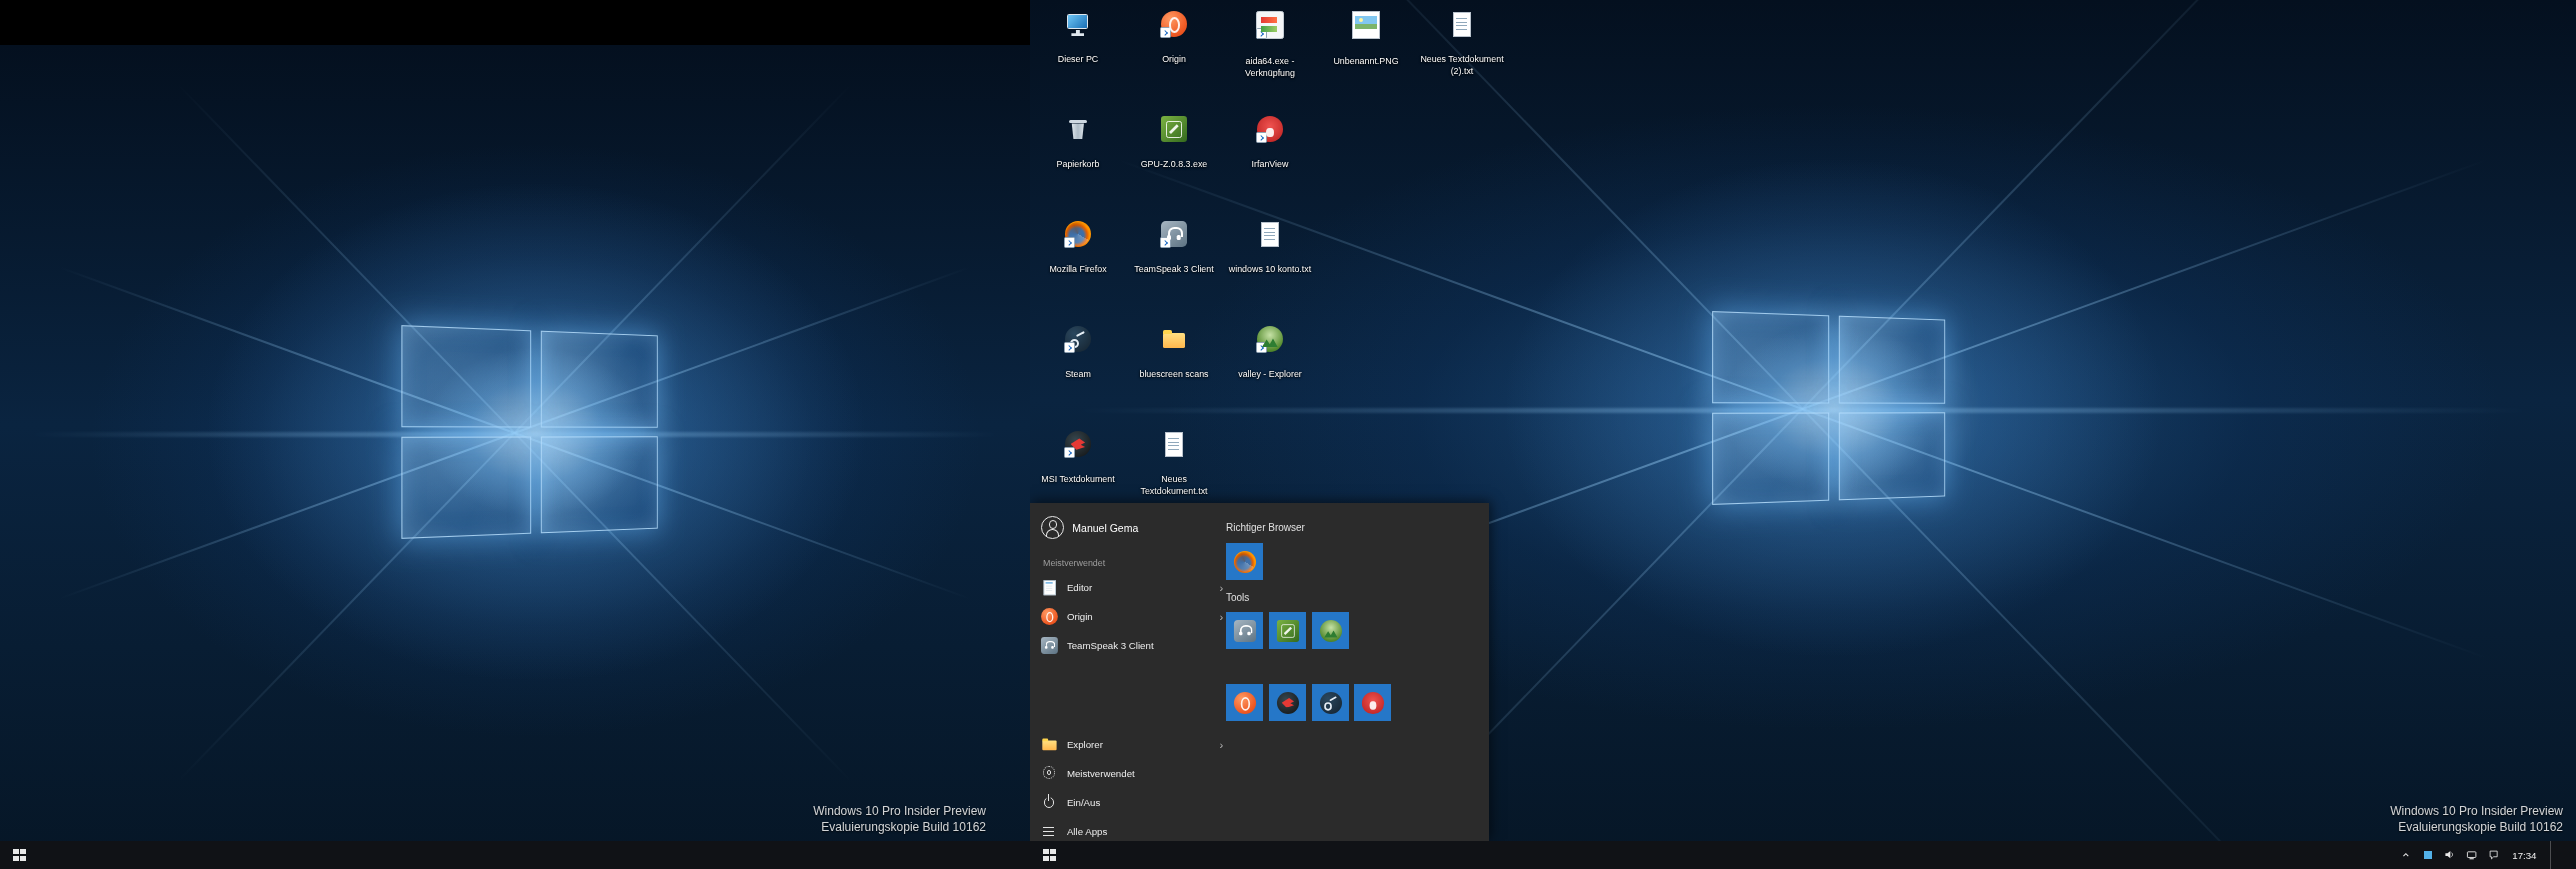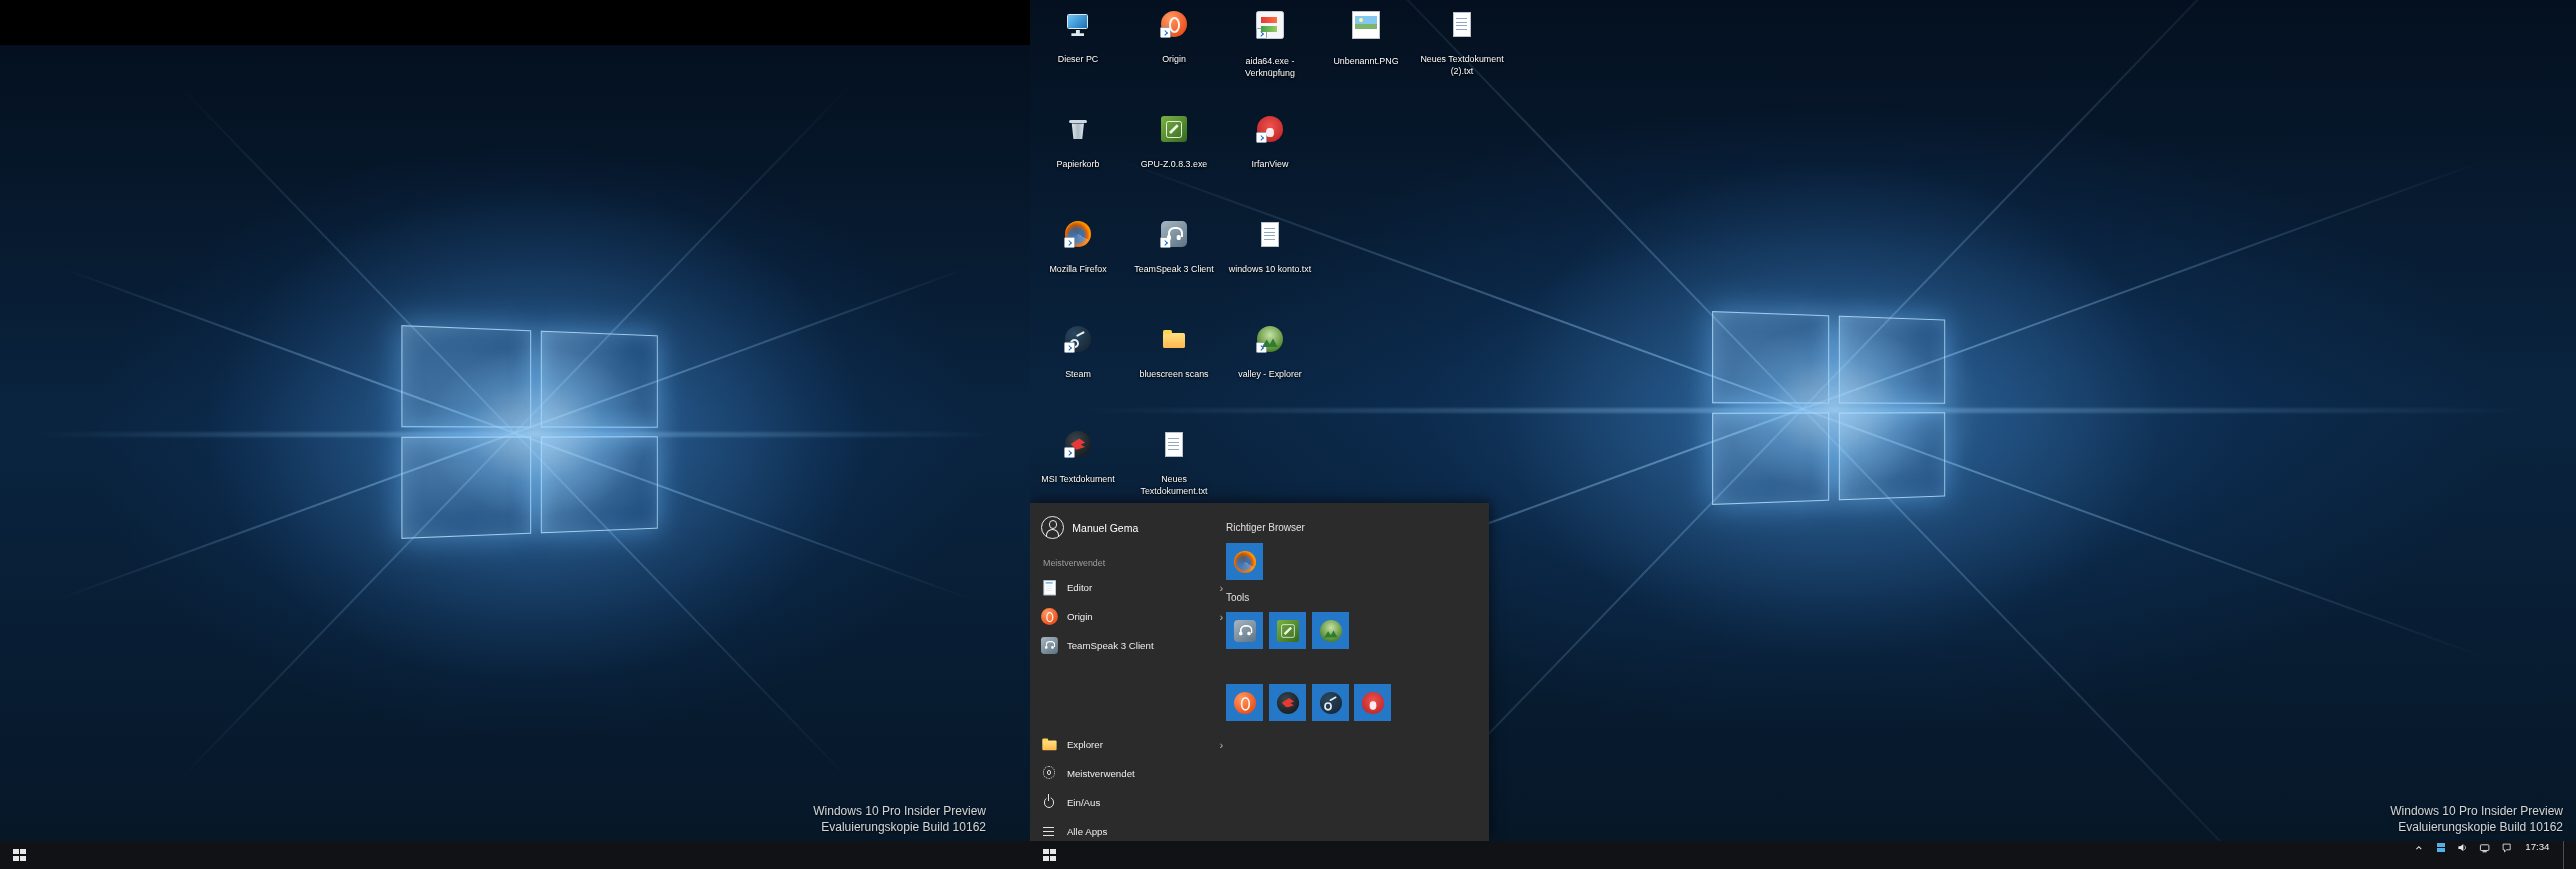--- a/index.html
+++ b/index.html
@@ -159,21 +159,21 @@
   .tile .icn{position:absolute;left:50%;top:50%;transform:translate(-50%,-50%) scale(.85);}
 
   
   .taskbar{position:absolute;left:0;bottom:0;width:100%;height:28px;background:var(--taskbar_bg,#101216);z-index:10;
     display:flex;align-items:center;}
   .start-btn{width:39px;height:28px;display:flex;align-items:center;justify-content:center;cursor:pointer;}
   .winflag{display:grid;grid-template-columns:5.6px 5.6px;grid-template-rows:5.6px 5.6px;gap:1.2px;}
   .winflag i{background:#e8e8e8;display:block;}
   .winflag.blue i{background:#53b1e8;}
   .winflag.small{grid-template-columns:4px 4px;grid-template-rows:4px 4px;gap:0.8px;}
-  .tray{margin-left:auto;height:100%;display:flex;gap:8.9px;padding-right:7px;}
+  .tray{margin-left:auto;height:100%;display:flex;align-items:center;gap:8.9px;padding-right:20px;}
   .tray-ic{display:flex;align-items:center;justify-content:center;width:13px;height:13px;cursor:pointer;}
   .clock{font-size:9.7px;color:#f0f0f0;margin:0 4.8px 0 3.2px;cursor:default;}
   .show-desktop{width:4.8px;height:100%;border-left:0.8px solid rgba(255,255,255,.25);cursor:pointer;}
 </style>
 </head>
 <body>
 
 <div class="monitor" id="mon-left">
   <div class="wallpaper">
     <div class="glow"></div>

